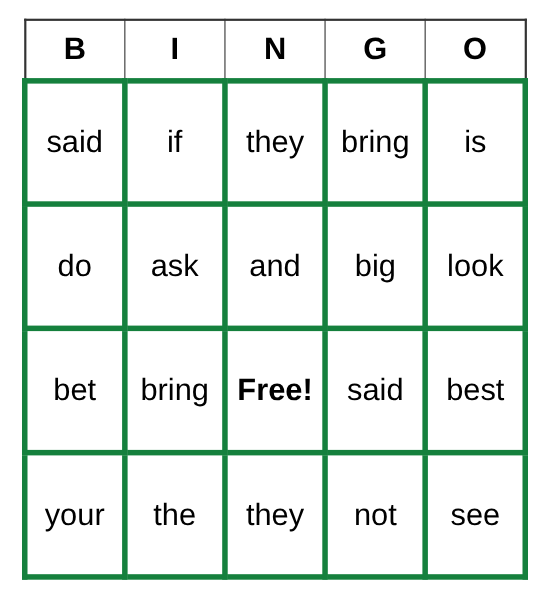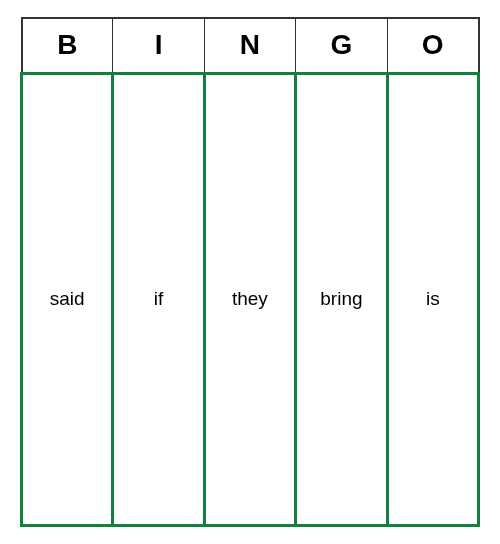--- a/index.html
+++ b/index.html
@@ -20,24 +20,24 @@
 
     .bingo-card {
       border: 2px solid #333;
       border-collapse: collapse;
       width: 460px;
       height: 510px;
     }
 
     .bingo-card td,
     .bingo-card th {
-      border: 3px solid #15803d;
+      border: 5px solid #15803d;
       text-align: center;
       vertical-align: middle;
-      font-size: 19px;
+      font-size: 28px;
       width: 92px;
       height: 85px;
     }
 
     .bingo-card thead th {
       font-size: 28px;
       font-weight: bold;
       height: 55px;
       border: 1px solid #333;
     }
@@ -60,14 +60,35 @@
       </tr>
   </thead>
   <tbody>
   <tr>
         <td>said</td>
         <td>if</td>
         <td>they</td>
         <td>bring</td>
         <td>is</td>
       </tr>
+      <tr>
+        <td>do</td>
+        <td>ask</td>
+        <td>and</td>
+        <td>big</td>
+        <td>look</td>
+      </tr>
+      <tr>
+        <td>bet</td>
+        <td>bring</td>
+        <td style="font-weight: bold;">Free!</td>
+        <td>said</td>
+        <td>best</td>
+      </tr>
+      <tr>
+        <td>your</td>
+        <td>the</td>
+        <td>they</td>
+        <td>not</td>
+        <td>see</td>
+      </tr>
     </tbody>
 </table>
 
 </body></html>

